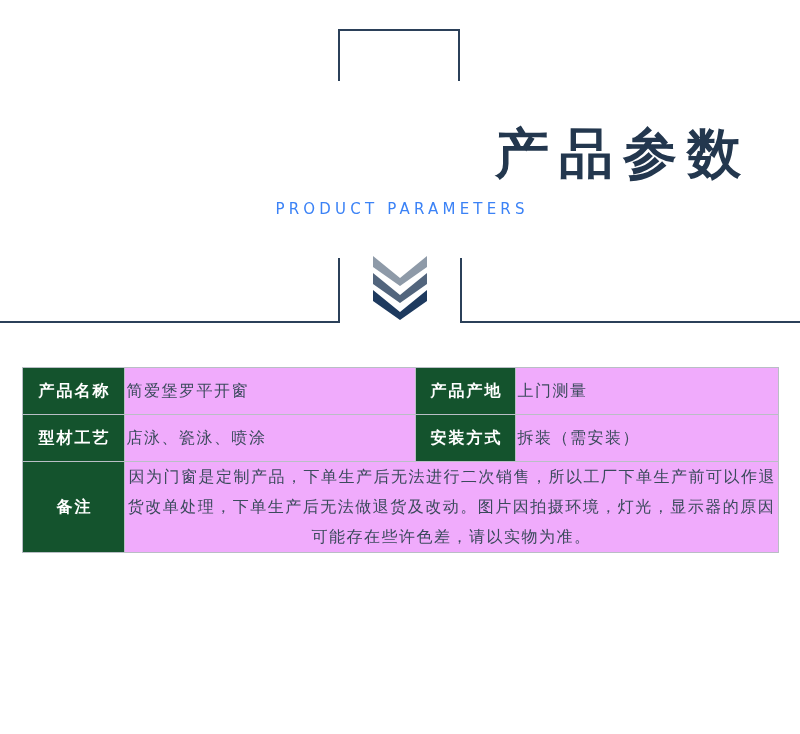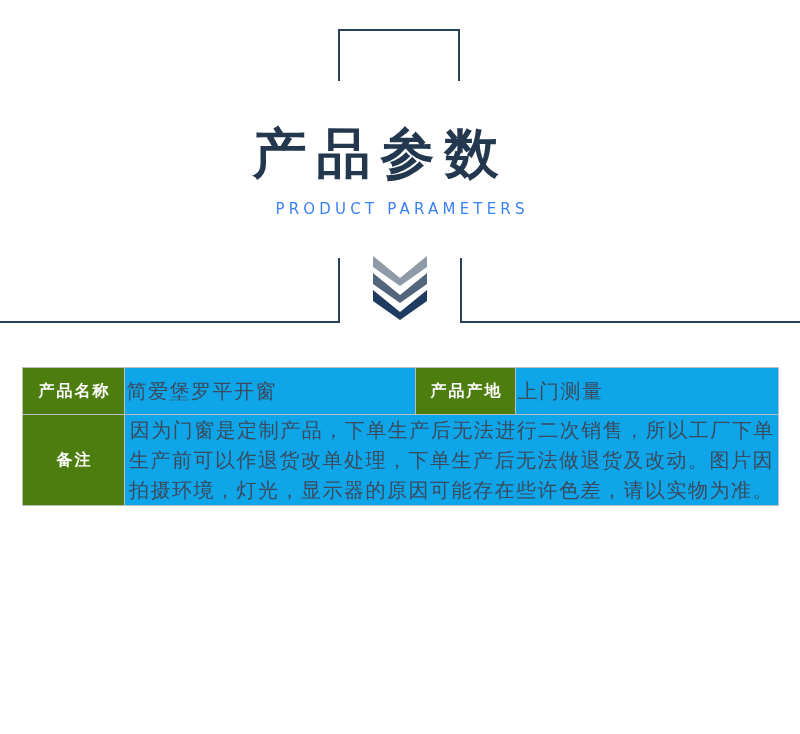--- a/index.html
+++ b/index.html
@@ -35,21 +35,21 @@
     border: 2px solid #2b4059;
     border-bottom: none;
     box-sizing: border-box;
   }
 
   .title-cn {
     position: absolute;
     left: 0;
     top: 122px;
     width: 751px;
-    text-align: center;
+    text-align: right;
     font-size: 54px;
     font-weight: bold;
     letter-spacing: 10px;
     text-indent: 10px;
     color: #23374e;
     line-height: 64px;
     white-space: nowrap;
   }
 
   .title-en {
@@ -127,38 +127,38 @@
     width: 756px;
     border-collapse: collapse;
     table-layout: fixed;
   }
   .spec-table td {
     border: 1px solid #b9bec5;
     padding: 0;
     vertical-align: middle;
   }
   .k {
-    background: #4d7c0f;
+    background: #14532d;
     color: #ffffff;
     font-size: 16px;
     font-weight: bold;
     letter-spacing: 2px;
     text-indent: 2px;
     text-align: center;
     height: 46px;
     border-color: #24384f;
   }
   .v {
     color: #3b4a5c;
-    font-size: 20px;
+    font-size: 16px;
     letter-spacing: 1.5px;
     text-indent: 1.5px;
     padding-left: 14px;
     height: 46px;
-    background: #0ea5e9;
+    background: #f0abfc;
   }
   .v-wide {
     padding-left: 14px;
     padding-right: 10px;
     padding-top: 10px;
     padding-bottom: 12px;
     line-height: 30px;
     height: auto;
     text-align: center;
   }
@@ -210,17 +210,23 @@
     <col style="width:263px">
   </colgroup>
   <tbody>
     <tr>
       <td class="k">产品名称</td>
       <td class="v">简爱堡罗平开窗</td>
       <td class="k">产品产地</td>
       <td class="v">上门测量</td>
     </tr>
     <tr>
+      <td class="k">型材工艺</td>
+      <td class="v">店泳、瓷泳、喷涂</td>
+      <td class="k">安装方式</td>
+      <td class="v">拆装（需安装）</td>
+    </tr>
+    <tr>
       <td class="k k-tall">备注</td>
       <td class="v v-wide" colspan="3">因为门窗是定制产品，下单生产后无法进行二次销售，所以工厂下单生产前可以作退货改单处理，下单生产后无法做退货及改动。图片因拍摄环境，灯光，显示器的原因可能存在些许色差，请以实物为准。</td>
     </tr>
   </tbody>
 </table>
 
 </body></html>

